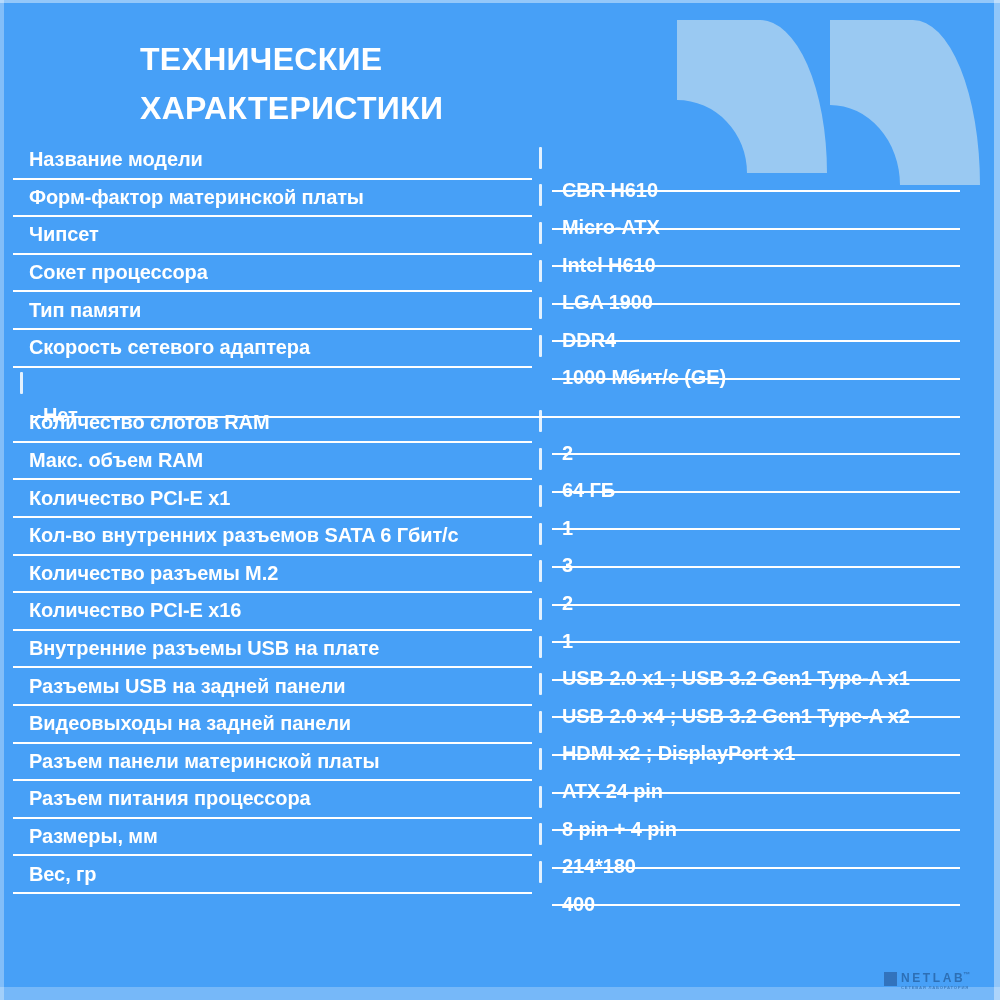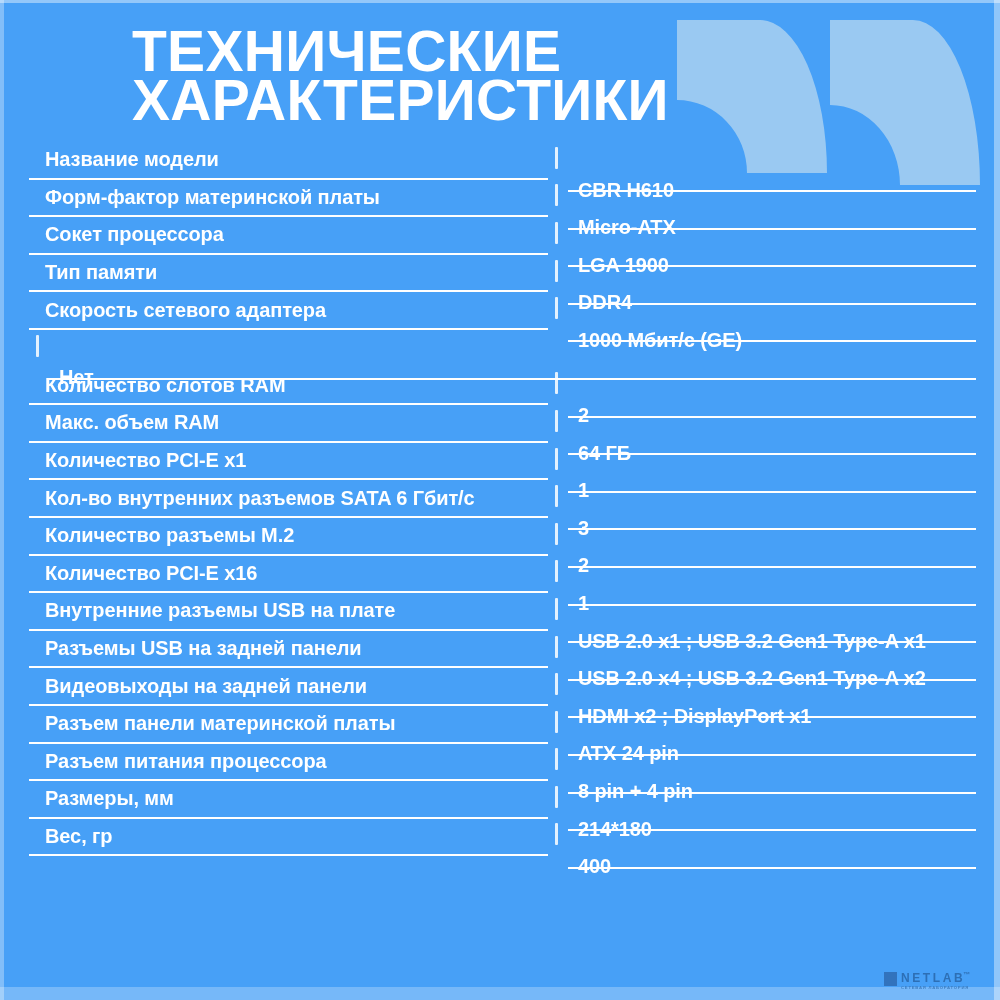--- a/index.html
+++ b/index.html
@@ -22,31 +22,31 @@
   .petal { position: absolute; z-index: 0; }
   .petal-1 { left: 677px; top: 20px; }
   .petal-2 { left: 830px; top: 20px; }
 
   .title {
     position: absolute;
     left: 132px;
     top: 27px;
     z-index: 2;
     color: #ffffff;
-    font-size: 57px;
+    font-size: 32px;
     line-height: 49px;
     font-weight: 700;
     letter-spacing: 0.3px;
-    margin: 0;
+    margin: 8px;
   }
   .title span { display: block; }
 
   .spec-table {
     position: absolute;
-    left: 29px;
+    left: 13px;
     top: 142px;
     width: 947px;
     z-index: 2;
   }
   .spec-row { display: flex; height: 37.6px; }
   .spec-row .cell {
     display: flex;
     align-items: center;
     border-bottom: 2px solid #ffffff;
     box-sizing: border-box;
@@ -157,20 +157,31 @@
       </div>
       <div class="cell-gap">
         <span class="gap-bar"></span>
       </div>
       <div class="cell cell-value">
         <span>Micro-ATX</span>
       </div>
     </div>
       <div class="spec-row">
       <div class="cell cell-label">
+        <span>Чипсет</span>
+      </div>
+      <div class="cell-gap">
+        <span class="gap-bar"></span>
+      </div>
+      <div class="cell cell-value">
+        <span>Intel H610</span>
+      </div>
+    </div>
+      <div class="spec-row">
+      <div class="cell cell-label">
         <span>Сокет процессора</span>
       </div>
       <div class="cell-gap">
         <span class="gap-bar"></span>
       </div>
       <div class="cell cell-value">
         <span>LGA 1900</span>
       </div>
     </div>
       <div class="spec-row">

